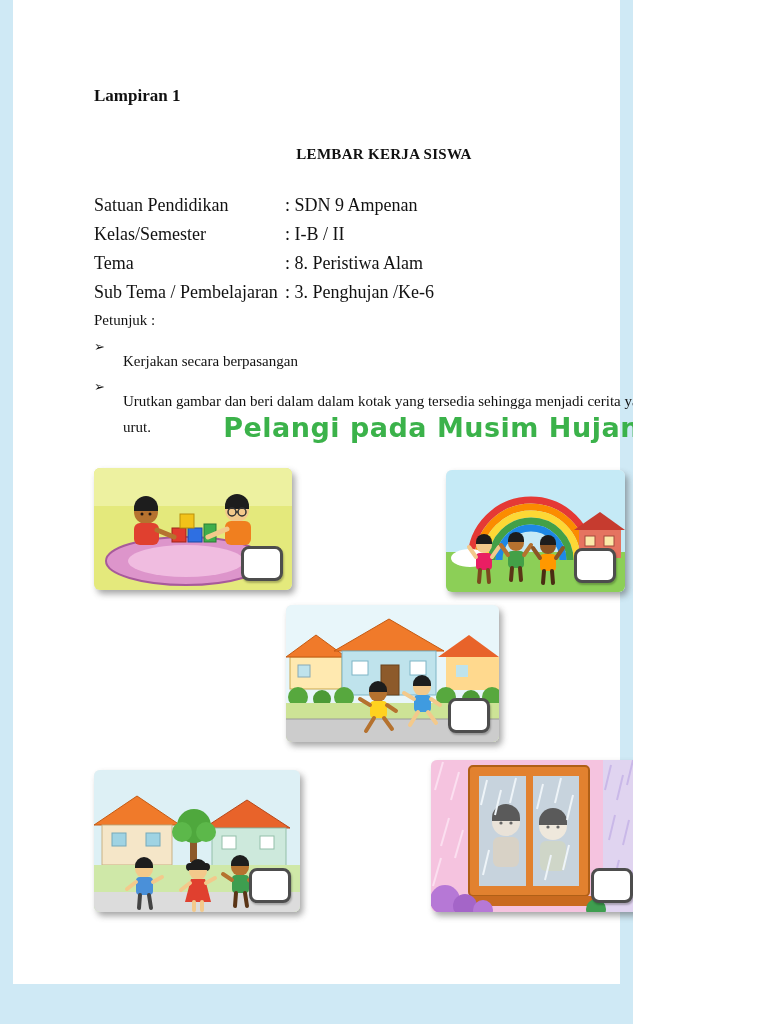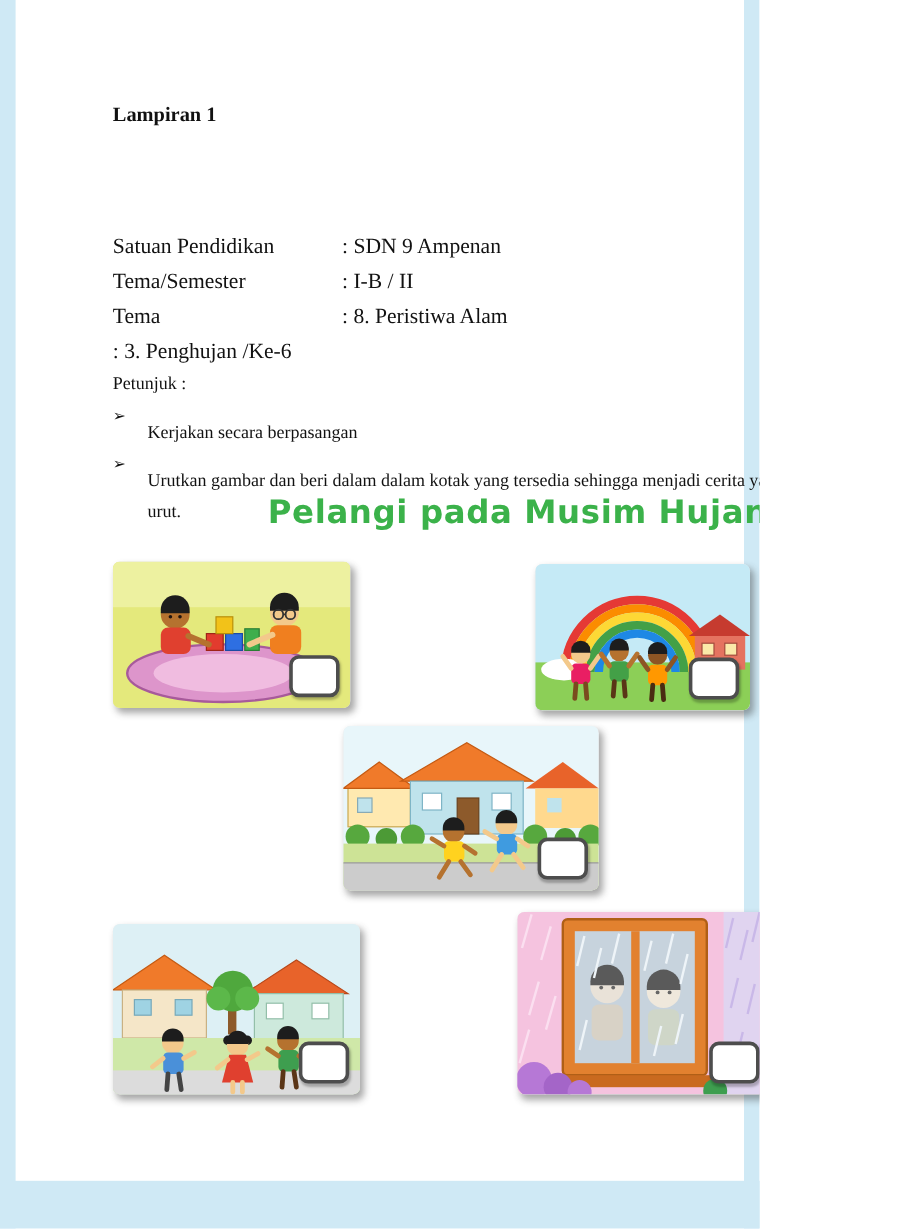--- a/index.html
+++ b/index.html
@@ -45,35 +45,37 @@
 </head>
 <body>
 
 <div class="page">
 
   <div class="strip strip-left"></div>
   <div class="strip strip-right"></div>
   <div class="strip strip-bottom"></div>
 
   <div class="lampiran">Lampiran 1</div>
+  <div class="doc-title">LEMBAR KERJA SISWA</div>
 
   <div class="meta">
     <div class="meta-row">
       <span class="meta-label">Satuan Pendidikan</span>
       <span class="meta-value">: SDN 9 Ampenan</span>
     </div>
     <div class="meta-row">
-      <span class="meta-label">Tema/Semester</span>
+      <span class="meta-label">Kelas/Semester</span>
       <span class="meta-value">: I-B / II</span>
     </div>
     <div class="meta-row">
       <span class="meta-label">Tema</span>
       <span class="meta-value">: 8. Peristiwa Alam</span>
     </div>
     <div class="meta-row">
+      <span class="meta-label">Sub Tema / Pembelajaran</span>
       <span class="meta-value">: 3. Penghujan /Ke-6</span>
     </div>
   </div>
 
   <div class="petunjuk">Petunjuk :</div>
 
   <div class="instructions">
     <div class="instr">
       <span class="bullet">➢</span>
       <span class="instr-text">Kerjakan secara berpasangan</span>

